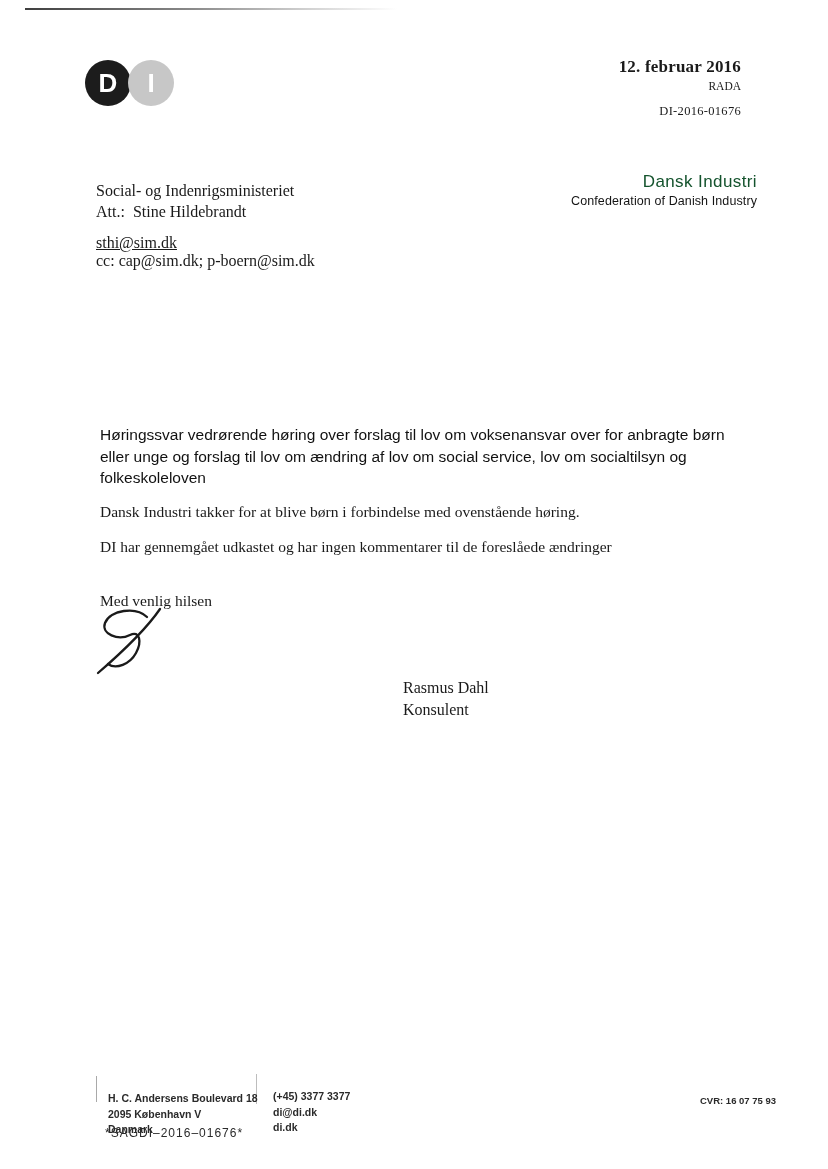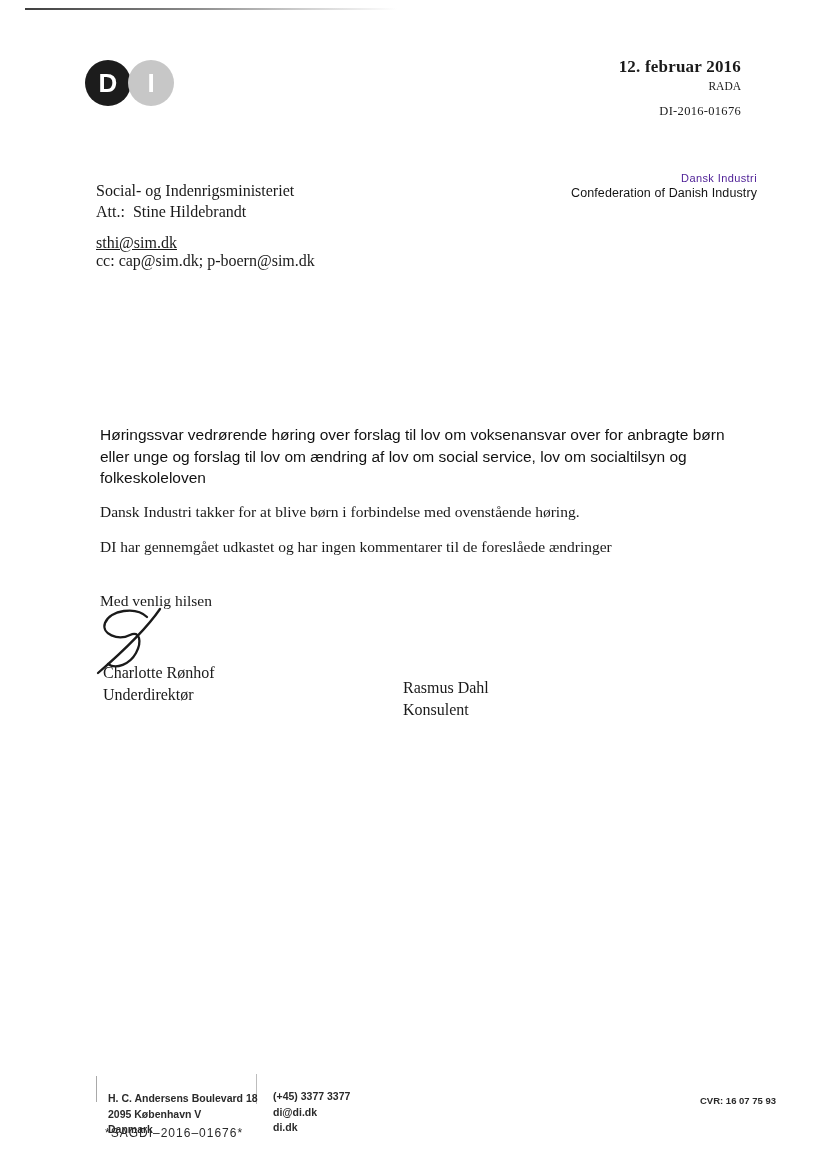--- a/index.html
+++ b/index.html
@@ -37,21 +37,21 @@
   .head-meta .ref  { font-size: 11.5px; margin-top: 3px; }
   .head-meta .case { font-size: 12.5px; margin-top: 12px; letter-spacing: .3px; }
   
   .recipient { position: absolute; top: 180px; left: 96px; font-size: 16px; line-height: 21px; }
   .recipient .attn { white-space: pre-wrap; }
   .recipient .mail { text-decoration: underline; margin-top: 10px; }
   .cc-line { position: absolute; top: 252px; left: 96px; font-size: 16px; }
   .cc-line .mail { }
   
   .brand { position: absolute; top: 172px; right: 71px; text-align: right; font-family: "Liberation Sans", sans-serif; }
-  .brand .name { color: #4c1d95; font-size: 11px; letter-spacing: .4px; }
+  .brand .name { color: #14532d; font-size: 17px; letter-spacing: .4px; }
   .brand .sub  { color: #141414; font-size: 12.5px; margin-top: 2px; letter-spacing: .1px; }
   
   .subject {
     position: absolute; top: 424px; left: 100px; width: 634px;
     font-family: "Liberation Sans", sans-serif;
     font-weight: normal; font-size: 15.5px; line-height: 21.5px; color: #111;
   }
   .para1 { position: absolute; top: 503px; left: 100px; width: 640px; font-size: 15.5px; }
   .para2 { position: absolute; top: 538px; left: 100px; width: 640px; font-size: 15.5px; }
   .closing { position: absolute; top: 592px; left: 100px; font-size: 15.5px; }
@@ -126,24 +126,20 @@
   <div class="para2">DI har gennemgået udkastet og har ingen kommentarer til de foreslåede ændringer</div>
   <div class="closing">Med venlig hilsen</div>
 
   <div class="signature">
     <svg width="78" height="72" viewBox="0 0 78 72">
       <path d="M55,13 C44,2 18,6 13,19 C9,30 26,37 38,31 C48,26 50,38 44,49 C38,60 24,66 16,60" fill="none" stroke="#1a1a1a" stroke-width="2.3" stroke-linecap="round"></path>
       <path d="M68,5 C55,24 28,50 6,69" fill="none" stroke="#1a1a1a" stroke-width="2.3" stroke-linecap="round"></path>
     </svg>
   </div>
 
-  <div class="signer1">
-    <div>Charlotte Rønhof</div>
-    <div>Underdirektør</div>
-  </div>
   <div class="signer2">
     <div>Rasmus Dahl</div>
     <div>Konsulent</div>
   </div>
 
   <div class="footer-tick"></div>
   <div class="footer-div"></div>
 
   <div class="f-address">
     <div>H. C. Andersens Boulevard 18</div>

